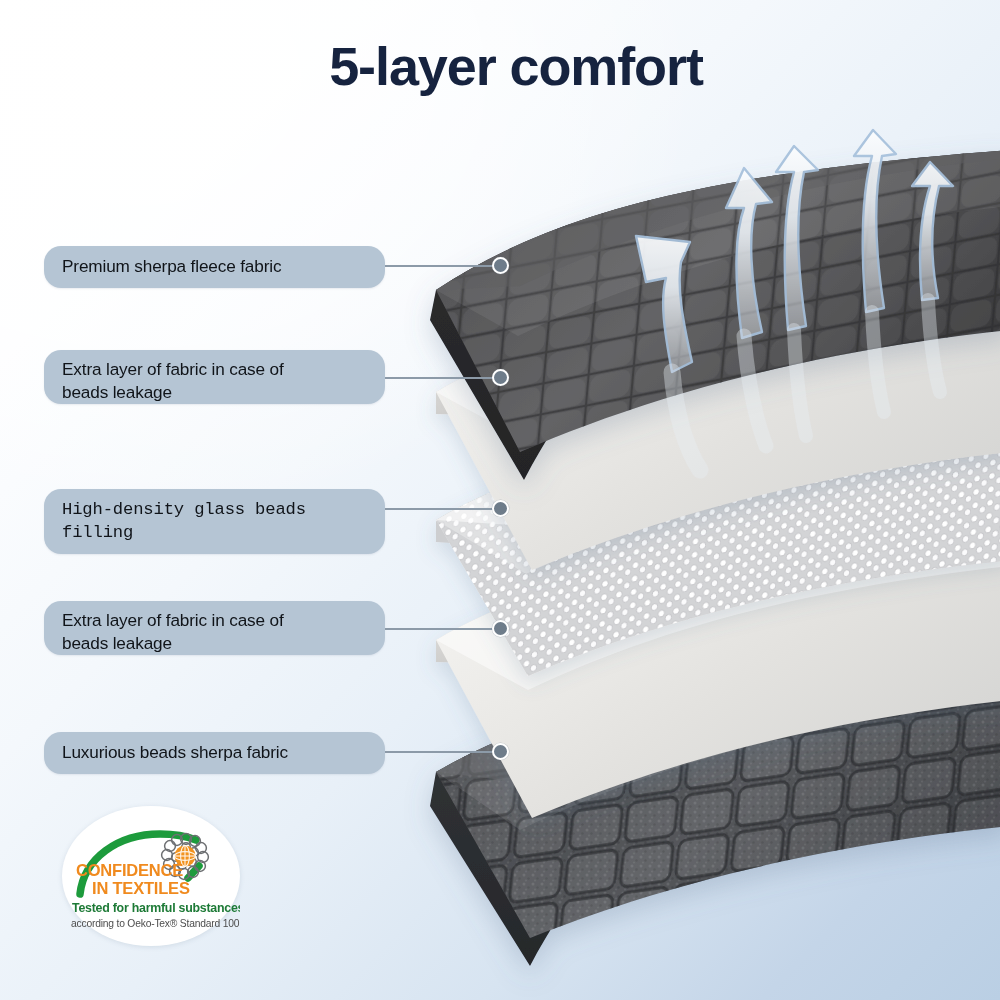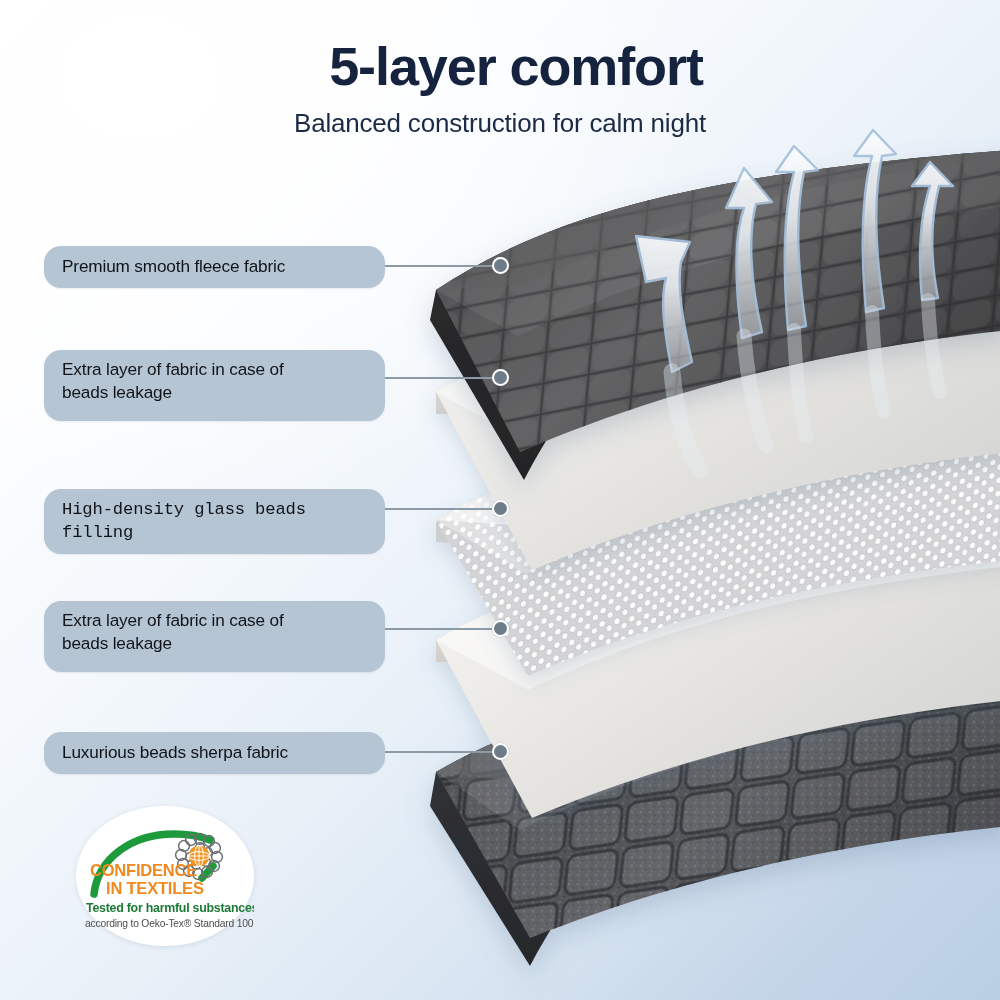--- a/index.html
+++ b/index.html
@@ -58,59 +58,58 @@
     width:341px;
     background:#b5c5d4;
     border-radius:17px;
     padding:9px 16px 10px 18px;
     color:#101419;
     font-size:17.2px;
     line-height:1.34;
     letter-spacing:-0.15px;
     box-shadow:0 1px 2px rgba(60,80,105,0.10);
   }
-  .pill.two-line { padding:8px 16px 17px 18px; }
+  .pill.two-line { padding:8px 16px 0 18px; }
   .connector-line {
     position:absolute;
     height:2px;
     background:#8c9aa8;
   }
   .connector-dot {
     position:absolute;
     width:17px; height:17px;
     border-radius:50%;
     background:#6e7c8a;
     border:2.6px solid #ffffff;
     box-shadow:0 0 0 0.5px rgba(120,135,150,0.35);
   }
 
   
   #badge {
     position:absolute;
-    left:76px; top:806px;
+    left:62px; top:806px;
     width:178px; height:140px;
     z-index:35;
   }
   #badge-circle {
     position:absolute; inset:0;
     border-radius:50%;
     background:#ffffff;
     box-shadow:0 1px 5px rgba(90,110,135,0.16);
   }
   #badge svg { position:absolute; left:0; top:0; }
 </style>
 </head>
 <body>
 
 <div id="stage">
   <div id="bg-glow"></div>
 
   <div id="header">
     <div id="title">5-layer comfort</div>
-    <div id="subtitle">Balanced construction for calm night</div>
   </div>
 
   <div id="art">
     <svg width="1000" height="1000" viewBox="0 0 1000 1000">
       <defs>
 
         <linearGradient id="g-fleece" x1="0" y1="0" x2="1" y2="0.55">
           <stop offset="0%" stop-color="#3b3b3d"></stop>
           <stop offset="22%" stop-color="#4d4d4f"></stop>
           <stop offset="52%" stop-color="#5b5b5d"></stop>
@@ -320,21 +319,21 @@
           <path d="M928 300 C930 340 934 370 940 392" stroke="#e8eef4" stroke-width="14" fill="none" stroke-linecap="round"></path>
         </g>
       </g>
     </svg>
   </div>
 
   <div id="labels">
 
     <div class="label-group">
       <div class="pill" style="top:246px;">
-        <span>Premium smooth fleece fabric</span>
+        <span>Premium sherpa fleece fabric</span>
       </div>
       <div class="connector-line" style="left:385px; top:265px; width:115px;"></div>
       <div class="connector-dot" style="left:492px; top:257px;"></div>
     </div>
 
     <div class="label-group">
       <div class="pill two-line" style="top:350px;">
         <div>Extra layer of fabric in case of</div>
         <div>beads leakage</div>
       </div>

